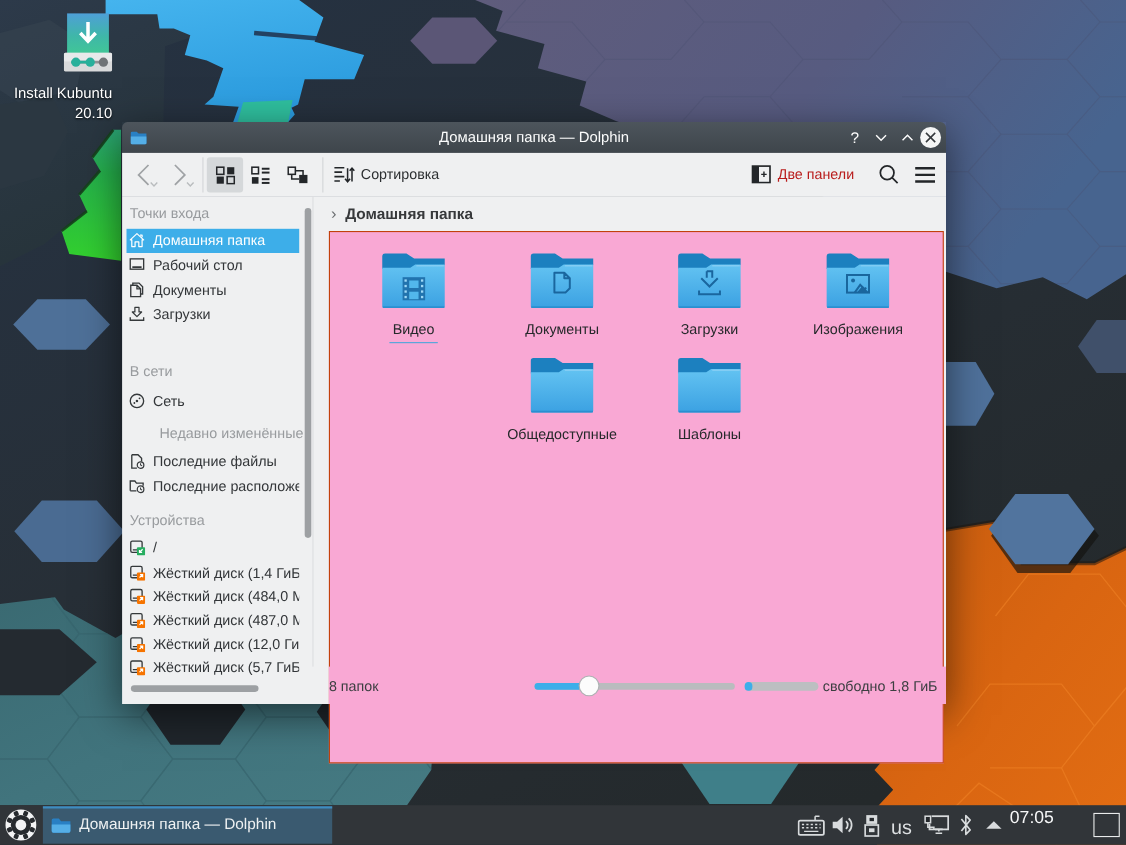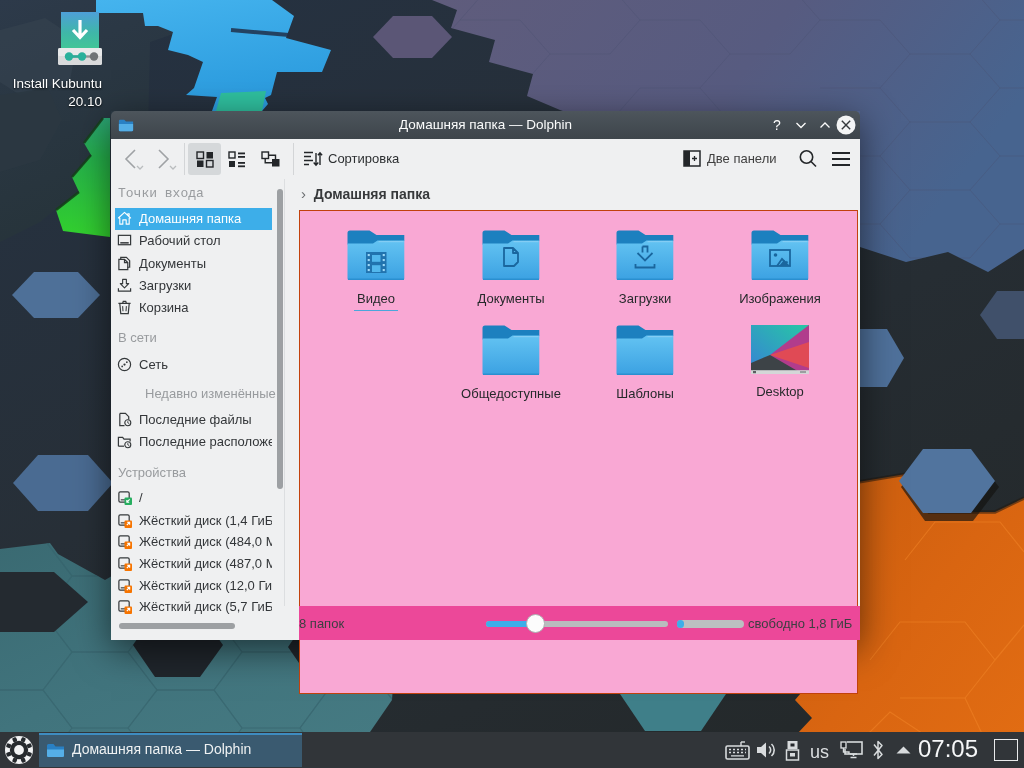--- a/index.html
+++ b/index.html
@@ -8,21 +8,21 @@
 .abs{position:absolute;}
 
 #win{position:absolute;left:111px;top:111px;width:749px;height:529px;
 box-shadow:0 10px 34px rgba(0,0,0,.55);}
 #titlebar{position:absolute;left:0;top:0;width:100%;height:28px;
 background:linear-gradient(#4d555c,#3e454b);border-radius:5px 5px 0 0;}
 #titlebar .title{position:absolute;left:0;right:0;top:6px;text-align:center;
 font-size:13.5px;color:#fbfcfc;}
 #toolbar{position:absolute;left:0;top:28px;width:100%;height:40px;background:#eff0f1;}
 #body{position:absolute;left:0;top:68px;width:100%;height:461px;background:#eff0f1;}
-#statusbar{position:absolute;left:188px;top:495px;width:561px;height:34px;background:#ec4899;
+#statusbar{position:absolute;left:188px;top:495px;width:561px;height:34px;background:#f9a8d4;
 font-size:13px;color:#3c3f41;}
 #view{position:absolute;left:188px;top:99px;width:559px;height:484px;background:#f9a8d4;
 border:1px solid #c2410c;box-sizing:border-box;}
 .crumb{position:absolute;left:190px;top:70px;height:26px;line-height:26px;font-size:14px;color:#37393b;font-weight:bold;}
 
 .sbheader{position:absolute;left:7px;width:162px;height:22px;line-height:22px;font-size:13px;color:#989b9e;}
 .sbrow{position:absolute;left:4px;width:157px;height:22px;font-size:13px;color:#333639;
 line-height:22px;white-space:nowrap;overflow:hidden;}
 .sbrow svg{vertical-align:-3px;margin:0 7px 0 2px;}
 .sbsel{background:#3daee9;color:#fdfefe;}
@@ -236,57 +236,51 @@
 <path d="M13,3 v12 M10.7,12.5 L13,15.2 L15.3,12.5" stroke="#232629" stroke-width="1.4" fill="none"></path>
 <path d="M17,15 v-12 M14.9,5.3 L17,2.8 L19.1,5.3" stroke="#232629" stroke-width="1.4" fill="none"></path>
 </svg>
 <div class="abs" style="left:217px;top:12px;font-size:13px;color:#2c2f31;">Сортировка</div>
 
 <svg class="abs" style="left:572px;top:11px" width="18" height="17" viewBox="0 0 18 17">
 <rect x="1" y="1" width="16" height="15" fill="none" stroke="#232629" stroke-width="1.5"></rect>
 <rect x="1" y="1" width="6" height="15" fill="#232629"></rect>
 <path d="M11.5,6 v5 M9,8.5 h5" stroke="#232629" stroke-width="1.3" fill="none"></path>
 </svg>
-<div class="abs" style="left:596px;top:12px;font-size:13px;color:#404040;">Две панели</div>
+<div class="abs" style="left:596px;top:12px;font-size:13px;color:#b91c1c;">Две панели</div>
 <svg class="abs" style="left:686px;top:9px" width="22" height="22" viewBox="0 0 22 22">
 <circle cx="9.5" cy="9" r="6.2" fill="none" stroke="#232629" stroke-width="1.6"></circle>
 <path d="M14,13.5 L19,18.5" stroke="#232629" stroke-width="1.6"></path>
 </svg>
 <svg class="abs" style="left:720px;top:12px" width="20" height="16" viewBox="0 0 20 16">
 <path d="M1,2 h18 M1,8 h18 M1,14 h18" stroke="#232629" stroke-width="2.2"></path>
 </svg>
 </div>
 <div id="body">
 
-<div class="sbheader" style="top:4px;font-family:Liberation Mono, monospace;">Точки входа</div>
+<div class="sbheader" style="top:4px;">Точки входа</div>
 <div class="sbrow sbsel" style="top:29px;">
 <svg width="15" height="15" viewBox="0 0 16 16">
             <path d="M8,1.5 L14.5,7.5 L13,7.5 L13,14 L9.8,14 L9.8,9.5 L6.2,9.5 L6.2,14 L3,14 L3,7.5 L1.5,7.5 Z M11,3 L13,3 L13,5" fill="none" stroke="#fdfefe" stroke-width="1.2" stroke-linejoin="round"></path>
           </svg>Домашняя папка</div>
 <div class="sbrow" style="top:51px;">
 <svg width="15" height="15" viewBox="0 0 16 16">
             <rect x="1.5" y="2.5" width="13" height="10" fill="none" stroke="#35393b" stroke-width="1.3"></rect>
             <path d="M3.5,10.5 h9" stroke="#35393b" stroke-width="1.6"></path>
           </svg>Рабочий стол</div>
 <div class="sbrow" style="top:74px;">
 <svg width="15" height="15" viewBox="0 0 16 16">
             <path d="M4,3.5 L4,1.5 L10,1.5 L13.5,5 L13.5,12 L11,12" fill="none" stroke="#35393b" stroke-width="1.3"></path>
             <path d="M2,3.5 L8,3.5 L11.5,7 L11.5,14.5 L2,14.5 Z M8,3.5 L8,7 L11.5,7" fill="none" stroke="#35393b" stroke-width="1.3"></path>
           </svg>Документы</div>
 <div class="sbrow" style="top:96px;">
 <svg width="15" height="15" viewBox="0 0 16 16">
             <path d="M6,1.5 L10,1.5 L10,6 L12.5,6 L8,10.5 L3.5,6 L6,6 Z" fill="none" stroke="#35393b" stroke-width="1.2" stroke-linejoin="round"></path>
             <path d="M1.5,11 L1.5,14 L14.5,14 L14.5,11" fill="none" stroke="#35393b" stroke-width="1.3"></path>
           </svg>Загрузки</div>
-<div class="sbrow" style="top:118px;">
-<svg width="15" height="15" viewBox="0 0 16 16">
-            <path d="M3,4 L4,14.5 L12,14.5 L13,4" fill="none" stroke="#35393b" stroke-width="1.3"></path>
-            <path d="M1.5,3.5 h13 M6,3.5 L6.7,1.5 L9.3,1.5 L10,3.5" fill="none" stroke="#35393b" stroke-width="1.3"></path>
-            <path d="M6,6.5 L6.4,12 M10,6.5 L9.6,12" stroke="#35393b" stroke-width="1.1"></path>
-          </svg>Корзина</div>
 <div class="sbheader" style="top:148px;">В сети</div>
 <div class="sbrow" style="top:175px;">
 <svg width="15" height="15" viewBox="0 0 16 16">
             <circle cx="8" cy="8" r="6.5" fill="none" stroke="#35393b" stroke-width="1.3"></circle>
             <circle cx="8" cy="8" r="1.2" fill="#35393b"></circle>
             <circle cx="10.5" cy="5.5" r="0.9" fill="#35393b"></circle>
             <circle cx="5.5" cy="10" r="0.9" fill="#35393b"></circle>
           </svg>Сеть</div>
 <div class="sbheader" style="top:204px;margin-left:27px;">Недавно изменённые</div>
 <div class="sbrow" style="top:230px;">
@@ -391,35 +385,20 @@
               <path d="M26,37 L31,30 L35,34 L36.5,32.5" fill="none"></path>
               <path d="M28,37 L33,31 L38.5,36.5" fill="#1a669e" stroke="none"></path>
             </g>
           </svg><br><span class="lbl">Изображения</span></div>
 <div class="fitem" style="left:151px;top:113px;"><svg width="58" height="52" viewBox="0 0 58 52">
             <use href="#fold"></use>
           </svg><br><span class="lbl">Общедоступные</span></div>
 <div class="fitem" style="left:285px;top:113px;"><svg width="58" height="52" viewBox="0 0 58 52">
             <use href="#fold"></use>
           </svg><br><span class="lbl">Шаблоны</span></div>
-<div class="fitem" style="left:420px;top:113px;"><svg width="58" height="50" viewBox="0 0 58 50">
-<defs>
-              <linearGradient id="dsk" x1="0" y1="1" x2="1" y2="0">
-                <stop offset="0" stop-color="#3781d6"></stop>
-                <stop offset="1" stop-color="#27c8a4"></stop>
-              </linearGradient>
-            </defs>
-<rect x="0" y="1" width="58" height="49" fill="url(#dsk)"></rect>
-<path d="M58,1 L19,31 L44,49 L58,49 Z" fill="#b13c8c"></path>
-<path d="M19,31 L58,18 L58,44 Z" fill="#e04a55"></path>
-<path d="M0,49 L0,39 L19,31 L50,49 Z" fill="#3d4347"></path>
-<rect x="0" y="46.2" width="58" height="3.8" fill="#d4d6d7"></rect>
-<rect x="2" y="47" width="3" height="2.2" fill="#5a5e61"></rect>
-<rect x="49" y="47" width="6" height="2" fill="#9b9ea0"></rect>
-</svg><br><span class="lbl">Desktop</span></div>
 </div>
 
 <svg width="0" height="0" style="position:absolute">
 <defs>
 <linearGradient id="fbody" x1="0" y1="0" x2="0" y2="1">
             <stop offset="0" stop-color="#63c3f2"></stop>
             <stop offset="1" stop-color="#3ba1e2"></stop>
           </linearGradient>
 <g id="fold">
 <path d="M0.5,4 Q0.5,1.5 3,1.5 L22.5,1.5 L29.5,6 L57.3,6 L57.3,12 L31,12 L26.5,15.5 L0.5,15.5 Z" fill="#1c80bf"></path>
@@ -487,16 +466,16 @@
 <rect x="2" y="2" width="5" height="6" fill="none" stroke="#d8dbdd" stroke-width="1.4"></rect>
 <path d="M4.5,8 L4.5,12 L10,12 L10,14" stroke="#d8dbdd" stroke-width="1.4" fill="none"></path>
 <path d="M11,14 h7 M14.5,14 v2 M11.5,17.5 h6" stroke="#d8dbdd" stroke-width="1.5" fill="none"></path>
 </svg>
 <svg class="abs" style="left:871px;top:7px" width="14" height="22" viewBox="0 0 14 22">
 <path d="M3,5.5 L11,15.5 L7,19.5 L7,2.5 L11,6.5 L3,16.5" stroke="#d8dbdd" stroke-width="1.5" fill="none" stroke-linejoin="round"></path>
 </svg>
 <svg class="abs" style="left:895px;top:12px" width="17" height="12" viewBox="0 0 17 12">
 <path d="M1.5,9.5 L8.5,2.5 L15.5,9.5 Z" fill="#d8dbdd"></path>
 </svg>
-<div class="abs" style="left:918px;top:3px;font-size:24px;color:#f6f7f8;">07:05</div>
+<div class="abs" style="left:918px;top:3px;font-size:16px;color:#f6f7f8;">07:05</div>
 <div class="abs" style="left:994px;top:7px;width:24px;height:22px;border:1.7px solid #e9ebec;box-sizing:border-box;"></div>
 </div>
 </div>
 
 </body></html>

